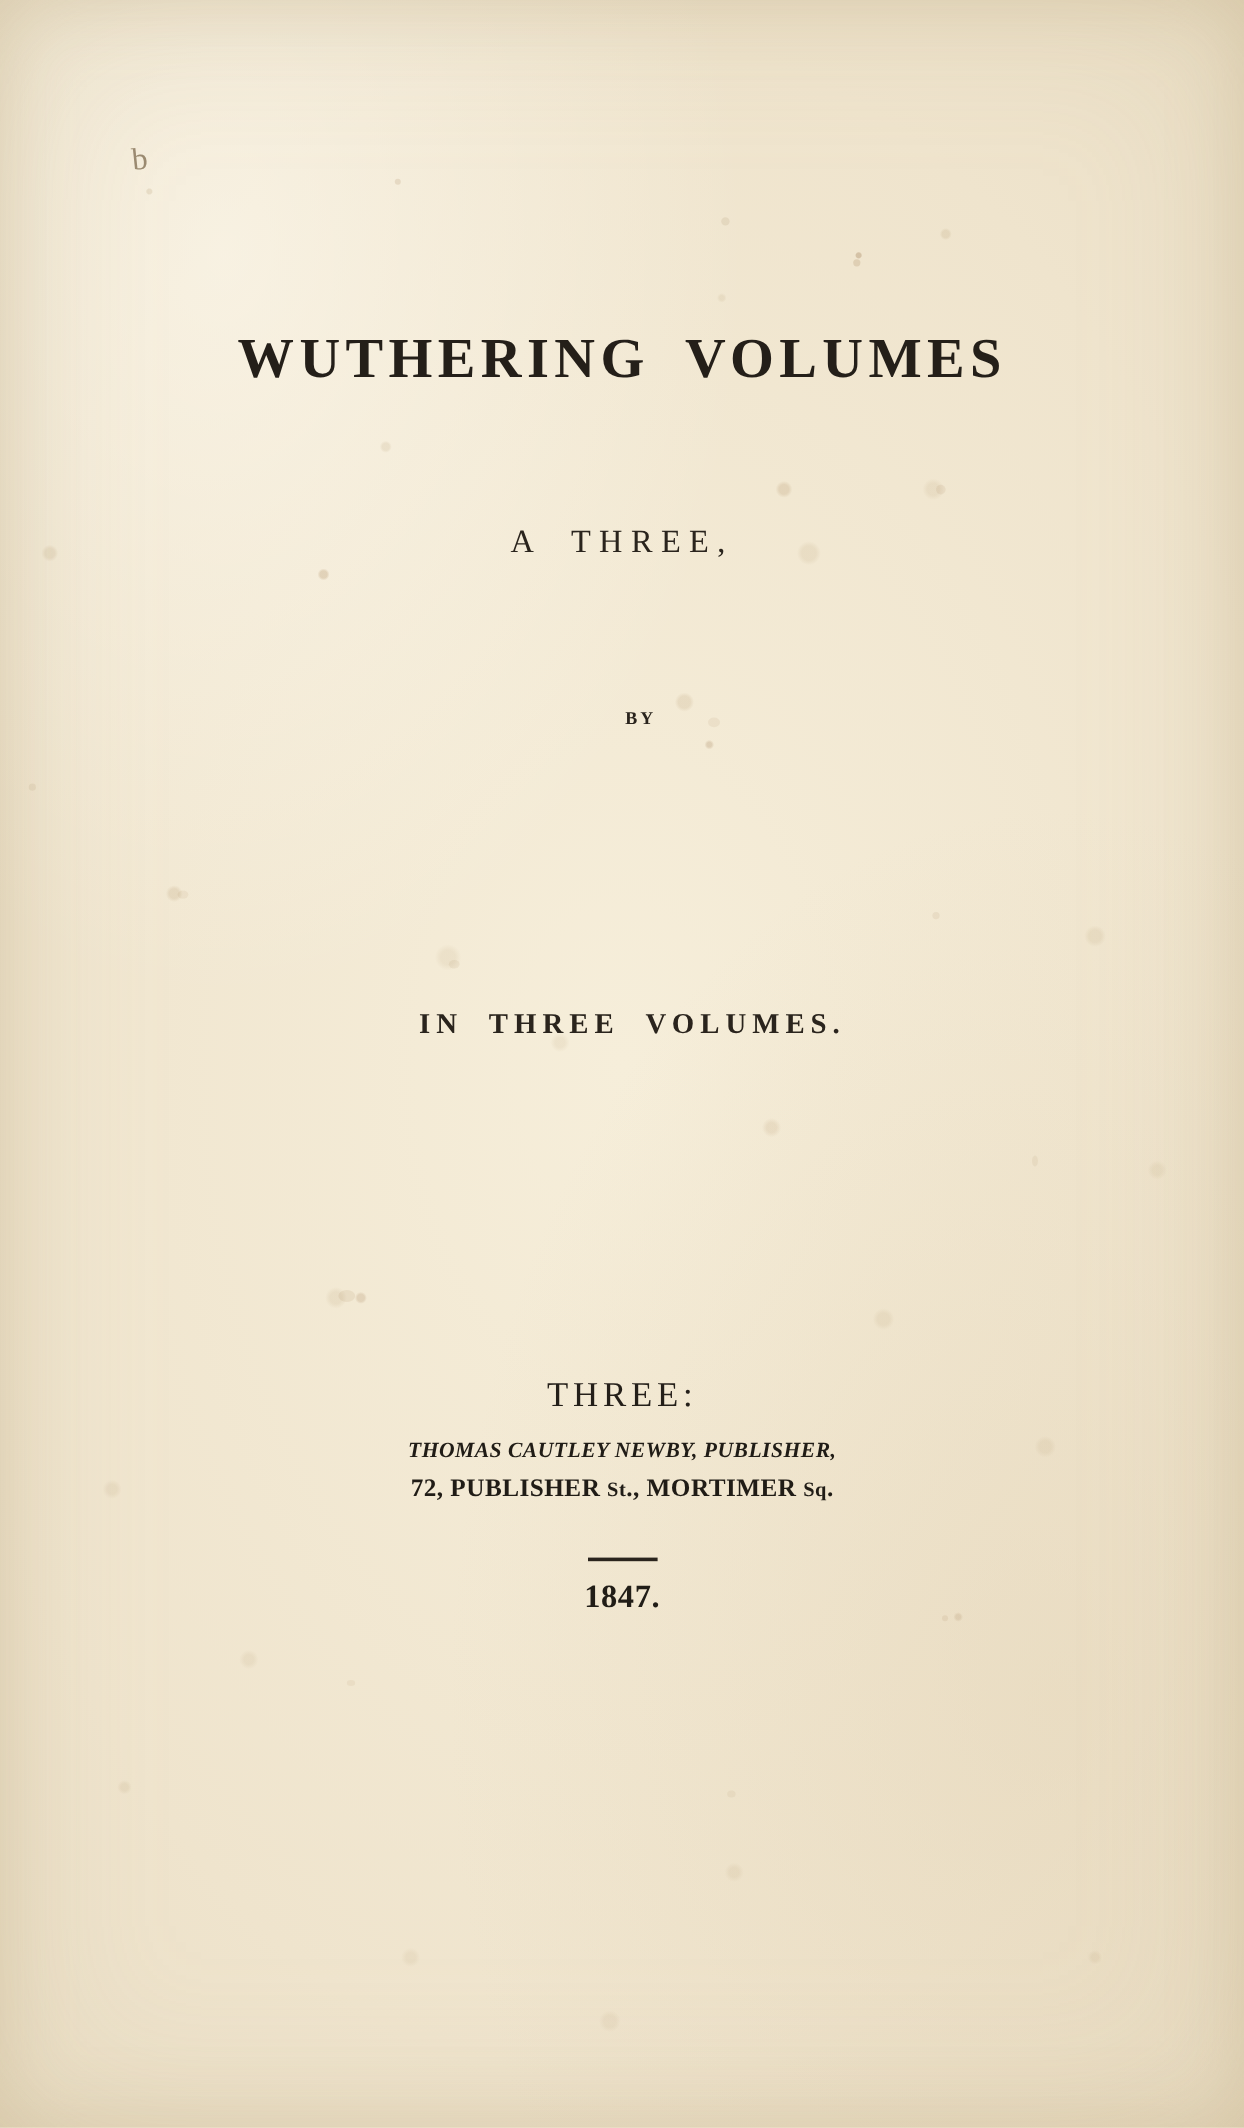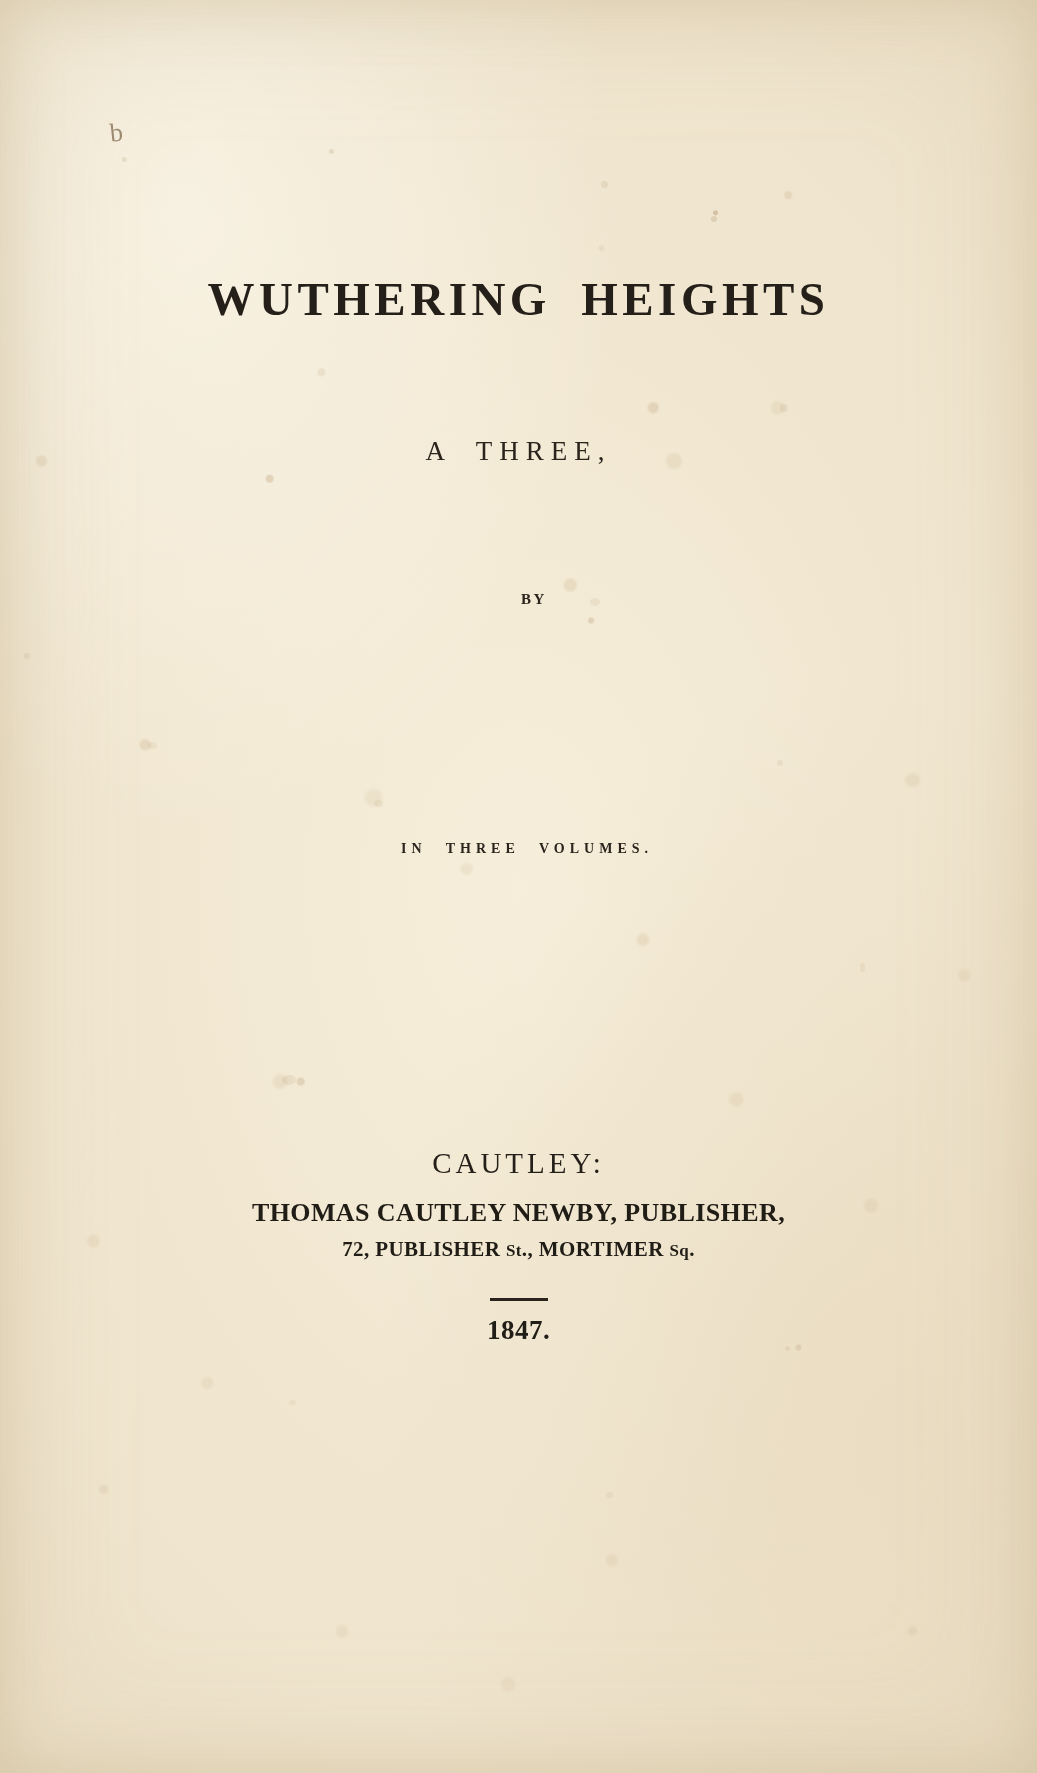--- a/index.html
+++ b/index.html
@@ -136,21 +136,21 @@
     letter-spacing: 7.5px;
     word-spacing: 14px;
     color: #241f19;
   }
 
   .volumes {
     position: absolute;
     top: 841px;
     left: 17px;
     right: 0;
-    font-size: 14px;
+    font-size: 24px;
     letter-spacing: 5px;
     word-spacing: 11px;
     font-weight: 700;
     color: #2a241d;
   }
 
   .volume-number {
     position: absolute;
     top: 985px;
     left: 0;
@@ -168,24 +168,25 @@
     right: 0;
   }
   .city {
     font-size: 29px;
     letter-spacing: 4px;
     color: #241f19;
     line-height: 1.1;
   }
   .publisher {
     margin-top: 18px;
-    font-size: 26px;
+    font-size: 18px;
     letter-spacing: 0.4px;
     font-weight: 700;
     color: #201c16;
+    font-style: italic;
   }
   .address {
     margin-top: 9px;
     font-size: 21px;
     letter-spacing: 0.4px;
     font-weight: 700;
     color: #201c16;
   }
   .address .sc { font-size: 17px; }
 
@@ -237,32 +238,32 @@
   <div class="speck" style="left:777px; top:760px; width:6px; height:6px; opacity:.28;"></div>
   <div class="speck" style="left:860px; top:963px; width:5px; height:9px; opacity:.25;"></div>
   <div class="speck" style="left:785px; top:1346px; width:5px; height:5px; opacity:.30;"></div>
   <div class="speck" style="left:289px; top:1400px; width:7px; height:5px; opacity:.22;"></div>
   <div class="speck" style="left:606px; top:1492px; width:7px; height:6px; opacity:.22;"></div>
 
   <div class="content">
 
     <div class="pencil-mark">b</div>
 
-    <div class="title">WUTHERING HEIGHTS</div>
+    <div class="title">WUTHERING VOLUMES</div>
 
     <div class="subtitle">A THREE,</div>
 
     <div class="by">BY</div>
 
 
     <div class="volumes">IN THREE VOLUMES.</div>
 
 
     <div class="imprint">
-      <div class="city">CAUTLEY:</div>
+      <div class="city">THREE:</div>
       <div class="publisher">THOMAS CAUTLEY NEWBY, PUBLISHER,</div>
       <div class="address">
         <span>72, PUBLISHER </span><span class="sc">St</span><span>., MORTIMER </span><span class="sc">Sq</span><span>.</span>
       </div>
     </div>
 
     <div class="rule"></div>
 
     <div class="year">1847.</div>
 

